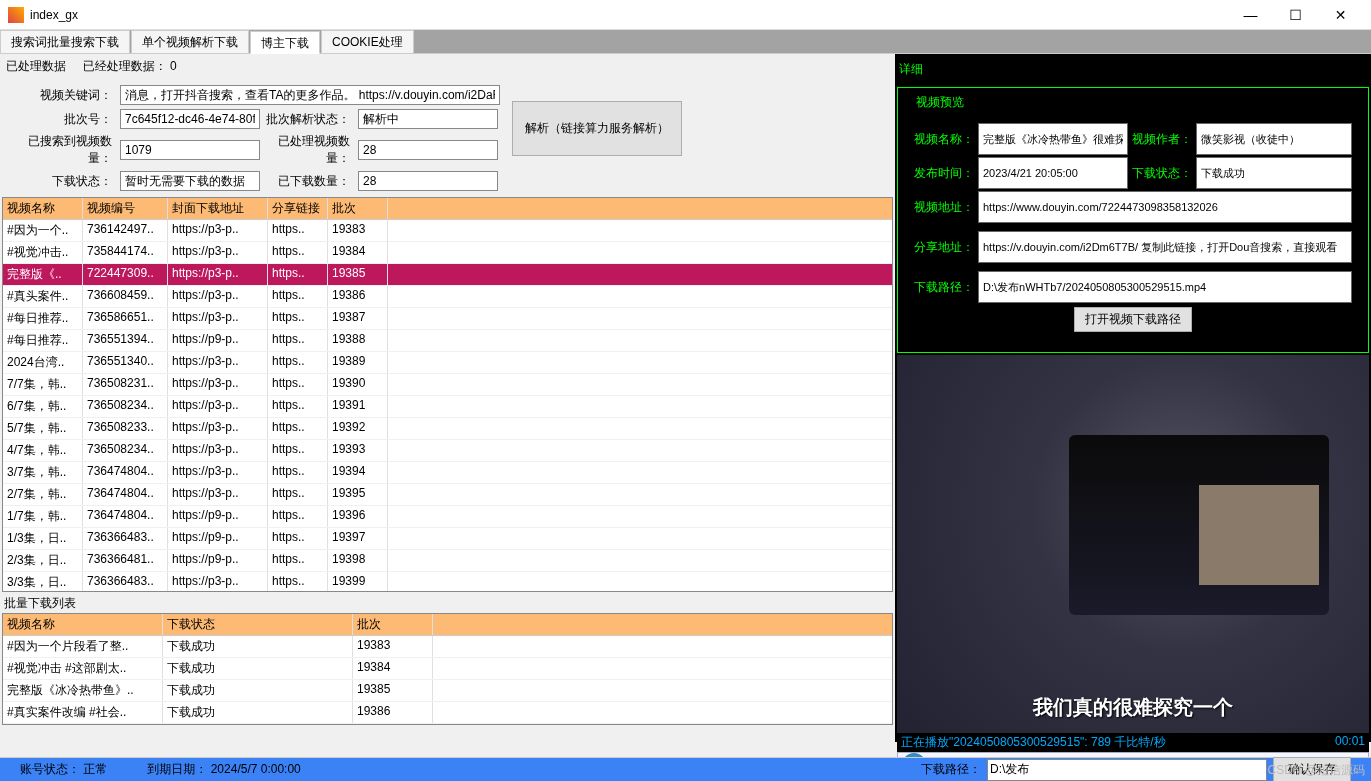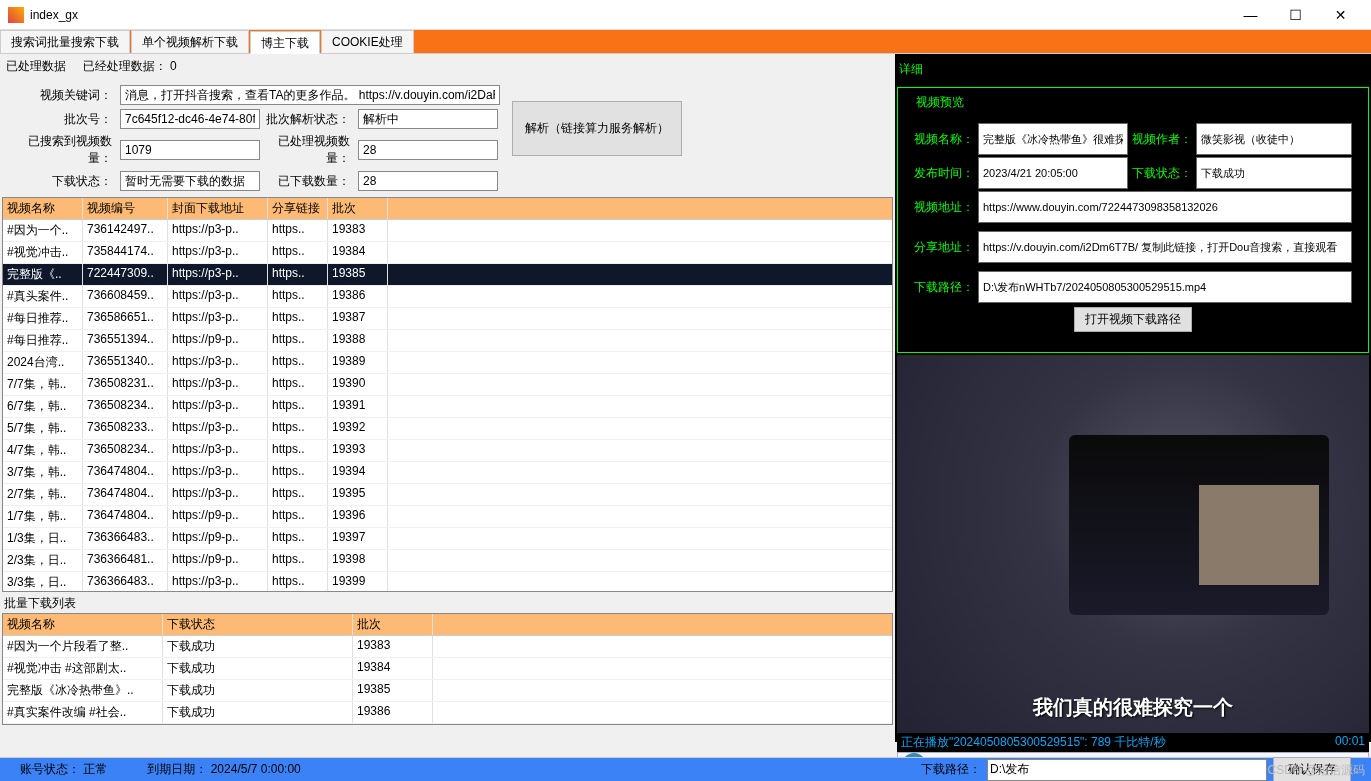--- a/index.html
+++ b/index.html
@@ -4,21 +4,21 @@
 <style>
 * { box-sizing: border-box; margin: 0; padding: 0; font-family: "Microsoft YaHei", SimSun, sans-serif; font-size: 12px; }
 body { background: #f0f0f0; width: 1371px; height: 781px; overflow: hidden; position: relative; }
 
 .titlebar { height: 30px; background: #fff; display: flex; align-items: center; padding: 0 8px; border-bottom: 1px solid #ddd; }
 .titlebar .icon { width: 16px; height: 16px; background: linear-gradient(45deg,#d44,#fa0); margin-right: 6px; }
 .titlebar .title { flex: 1; }
 .winbtns { display: flex; gap: 0; }
 .winbtn { width: 45px; height: 28px; display: flex; align-items: center; justify-content: center; font-size: 14px; cursor: pointer; }
 
-.tabs { height: 24px; background: #f97316; display: flex; border-bottom: 1px solid #ccc; text-align: center; }
+.tabs { height: 24px; background: #a3a3a3; display: flex; border-bottom: 1px solid #ccc; text-align: center; }
 .tab { padding: 3px 10px; border: 1px solid #ccc; border-bottom: none; background: #f5f5f5; margin-right: 1px; cursor: pointer; }
 .tab.active { background: #fff; border-bottom: 1px solid #fff; position: relative; top: 1px; }
 
 .main { display: flex; height: 688px; }
 .left { width: 895px; padding: 2px; }
 .right { flex: 1; background: #000; position: relative; }
 
 .statusline { padding: 2px 4px; font-size: 12px; }
 .form-area { padding: 4px; position: relative; height: 120px; }
 .form-row { display: flex; align-items: center; margin: 4px 0; gap: 4px; }
@@ -27,21 +27,21 @@
 .form-input { border: 1px solid #888; padding: 2px 4px; height: 20px; background: #fff; }
 .wide { width: 380px; }
 .mid { width: 140px; }
 
 .parse-btn { position: absolute; left: 510px; top: 24px; width: 170px; height: 55px; background: #e1e1e1; border: 1px solid #adadad; cursor: pointer; }
 
 .grid { border: 1px solid #888; background: #fff; overflow-y: scroll; height: 395px; }
 .grid-header { display: flex; background: #fdba74; border-bottom: 1px solid #ccc; position: sticky; top: 0; }
 .grid-header div, .grid-row div { padding: 2px 4px; border-right: 1px solid #e0e0e0; overflow: hidden; white-space: nowrap; text-overflow: ellipsis; }
 .grid-row { display: flex; border-bottom: 1px solid #f0f0f0; }
-.grid-row.selected { background: #0f172a; color: #fff; }
+.grid-row.selected { background: #be185d; color: #fff; }
 .col1 { width: 80px; } .col2 { width: 85px; } .col3 { width: 100px; } .col4 { width: 60px; } .col5 { width: 60px; }
 
 .dl-section { margin-top: 2px; }
 .dl-label { font-size: 12px; padding: 1px 2px; }
 .dl-grid { border: 1px solid #888; background: #fff; height: 112px; overflow-y: scroll; }
 .dcol1 { width: 160px; } .dcol2 { width: 190px; } .dcol3 { width: 80px; }
 
 .footer { position: absolute; bottom: 0; left: 0; right: 0; height: 24px; background: #3b82f6; border-top: 1px solid #ccc; display: flex; align-items: center; padding: 0 20px; gap: 40px; }
 .footer input { border: 1px solid #888; padding: 2px 2px; width: 280px; height: 22px; }
 .footer button { padding: 3px 14px; background: #e1e1e1; border: 1px solid #adadad; cursor: pointer; }

